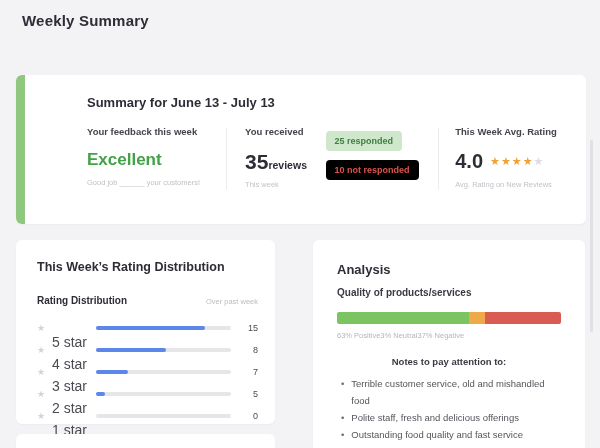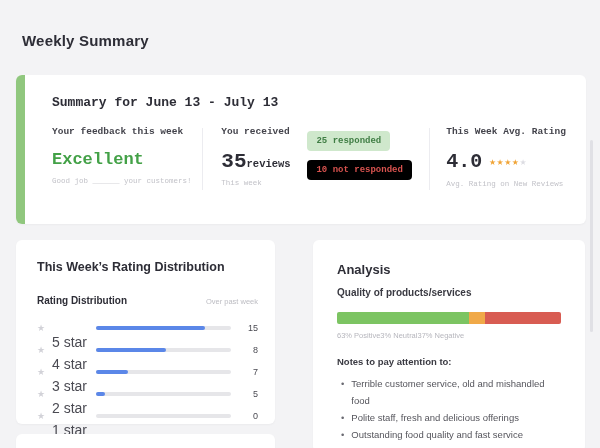--- a/index.html
+++ b/index.html
@@ -4,34 +4,34 @@
 <style>
   * { margin: 0; padding: 0; box-sizing: border-box; }
   html, body { width: 600px; height: 448px; overflow: hidden; }
   body {
     font-family: "Liberation Sans", sans-serif;
     background: #f3f3f5;
     color: #2d2d36;
     position: relative;
   }
   .page-title {
-    position: absolute; left: 22px; top: 32px;
+    position: absolute; left: 22px; top: 12px;
     font-size: 15px; font-weight: bold; letter-spacing: .2px;
   }
   .card {
     position: absolute; background: #fff; border-radius: 6px;
     box-shadow: 0 1px 2px rgba(40,40,60,.04);
   }
   
   .summary-card { left: 16px; top: 75px; width: 570px; height: 149px; }
   .accent-bar {
     position: absolute; left: 0; top: 0; bottom: 0; width: 9px;
     border-radius: 6px 0 0 6px;
   }
-  .summary-inner { padding: 20px 18px 0 36px; font-family: Liberation Mono, monospace; }
+  .summary-inner { padding: 20px 18px 0 71px; }
   .summary-title { font-size: 13px; font-weight: bold; margin-bottom: 16px; }
   .summary-row { display: flex; align-items: flex-start; }
   .col-label { font-size: 9.5px; font-weight: 600; color: #44444c; margin-bottom: 13px; }
   .tiny-note { font-size: 7.5px; color: #c2c2c8; }
   .col-feedback { width: 158px; }
   .feedback-value { font-size: 17px; font-weight: bold; color: #43a147; margin-bottom: 8px; }
   .vdivider { width: 1px; height: 62px; background: #ececf0; margin-top: 2px; }
   .col-received { margin-left: 18px; width: 80px; }
   .big-row { display: flex; align-items: baseline; gap: 0; margin-bottom: 6px; }
   .big-num { font-size: 21px; font-weight: bold; }
@@ -62,21 +62,21 @@
   .row-value { font-size: 9px; color: #4a4a52; width: 16px; text-align: right; }
   
   .peek-card { left: 16px; top: 434px; width: 259px; height: 20px; border-radius: 6px 6px 0 0; }
   
   .analysis-card { left: 313px; top: 240px; width: 272px; height: 212px; }
   .analysis-inner { padding: 22px 24px 0 24px; }
   .analysis-title { font-size: 13px; font-weight: bold; margin-bottom: 10px; }
   .analysis-subtitle { font-size: 10px; font-weight: bold; color: #3a3a42; margin-bottom: 14px; }
   .sentiment-bar { display: flex; height: 12px; border-radius: 2px; overflow: hidden; }
   .sentiment-labels { display: flex; justify-content: flex-start; margin-top: 7px; font-size: 7.5px; color: #b6b6bd; }
-  .notes-title { font-size: 9.5px; font-weight: bold; color: #3a3a42; margin-top: 16px; margin-bottom: 8px; }
+  .notes-title { font-size: 9.5px; font-weight: bold; color: #3a3a42; margin-top: 16px; margin-bottom: 8px; text-align: center; }
   .note-item { display: flex; align-items: flex-start; line-height: 17px; }
   .note-bullet { font-size: 9.5px; color: #6a6a72; margin: 0 7px 0 4px; }
   .note-text { font-size: 9.5px; color: #55555c; }
   
   .scrollbar-thumb {
     position: absolute; right: 7px; top: 140px; width: 3px; height: 192px;
     background: #e0e0e5; border-radius: 2px;
   }
 </style>
 </head>

